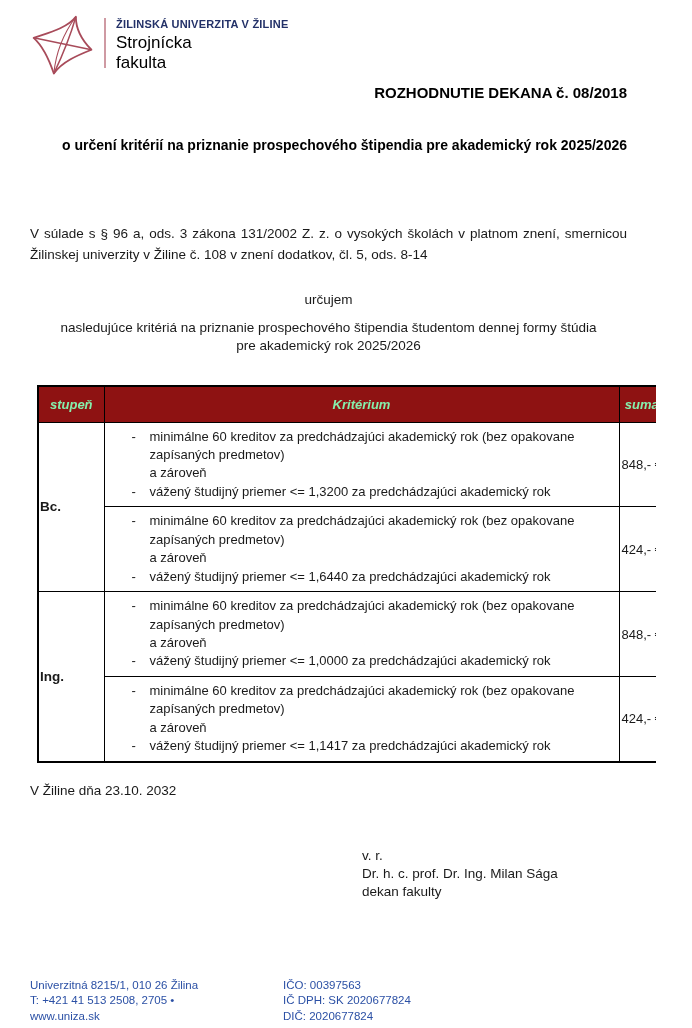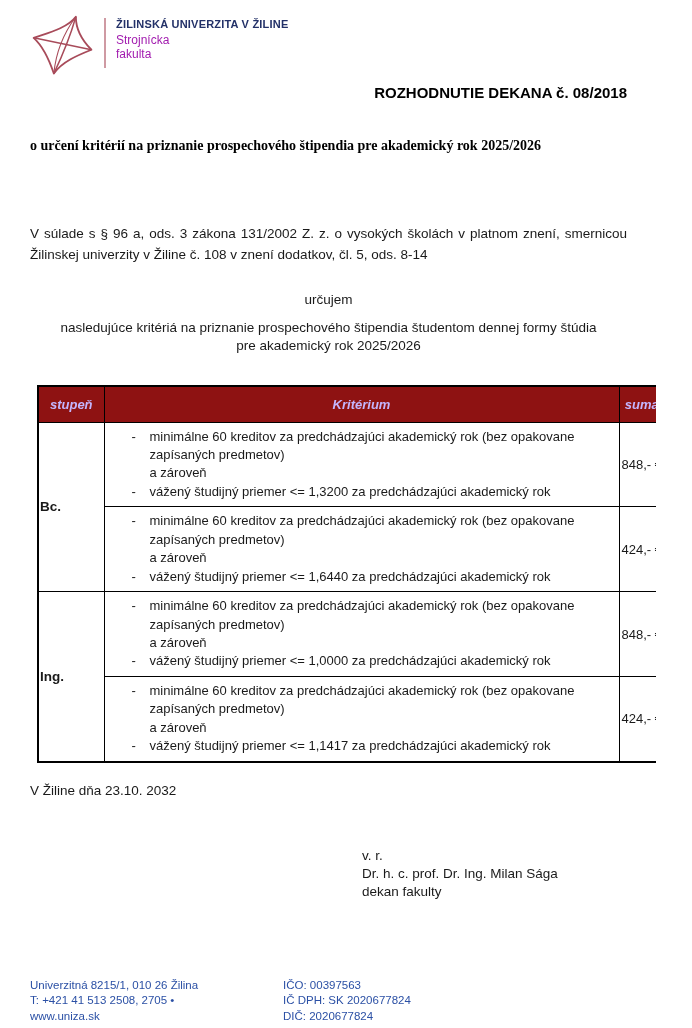--- a/index.html
+++ b/index.html
@@ -12,37 +12,37 @@
     background: #ffffff;
     overflow: hidden;
   }
 
   
   .logo-block { position: absolute; left: 30px; top: 14px; display: flex; align-items: flex-start; }
   .logo-mark { width: 66px; height: 66px; }
   .logo-divider { width: 2px; height: 50px; background: #cf9aa3; margin: 4px 10px 0 8px; }
   .logo-text { padding-top: 4px; }
   .uni-name { font-size: 11px; font-weight: bold; color: #233168; letter-spacing: 0.2px; }
-  .fac-name { font-size: 12px; color: #a21caf; line-height: 1.18; margin-top: 3px; }
+  .fac-name { font-size: 17px; color: #000000; line-height: 1.18; margin-top: 3px; }
 
   .doc-title { position: absolute; left: 30px; right: 29px; top: 84px; text-align: right; font-weight: bold; font-size: 15px; color: #000; }
-  .doc-subtitle { position: absolute; left: 30px; right: 29px; top: 137px; text-align: left; font-weight: bold; font-size: 14px; line-height: 1.25; color: #000; font-family: Liberation Serif, serif; }
+  .doc-subtitle { position: absolute; left: 30px; right: 29px; top: 137px; text-align: right; font-weight: bold; font-size: 14px; line-height: 1.25; color: #000; }
   .intro { position: absolute; left: 30px; right: 29px; top: 224px; font-size: 13.5px; line-height: 1.55; text-align: justify; }
   .urcujem { position: absolute; left: 30px; right: 29px; top: 292px; text-align: center; font-size: 13.5px; }
   .following { position: absolute; left: 30px; right: 29px; top: 319px; text-align: center; font-size: 13.5px; line-height: 1.35; }
 
   
   table.criteria {
     position: absolute; left: 37px; top: 385px; width: 627px;
     border-collapse: collapse; table-layout: fixed; font-size: 13px;
   }
   table.criteria, table.criteria th, table.criteria td { border: 1px solid #000; }
   table.criteria { border: 2px solid #000; }
   table.criteria th {
-    background: #8e1212; color: #c4b5fd; font-style: italic; font-weight: bold;
+    background: #8e1212; color: #86efac; font-style: italic; font-weight: bold;
     font-size: 13px; height: 36px; text-align: center;
   }
   table.criteria td { vertical-align: middle; background: #fff; }
   td.level { text-align: left; font-weight: bold; font-size: 13.5px; }
   td.crit { padding: 5px 4px 5px 27px; height: 74px; }
   .item { display: flex; line-height: 1.42; }
   .dash { flex: 0 0 18px; }
   .txt { flex: 1; padding-right: 2px; }
   td.suma { text-align: center; font-size: 13px; padding: 0 2px; }
 

